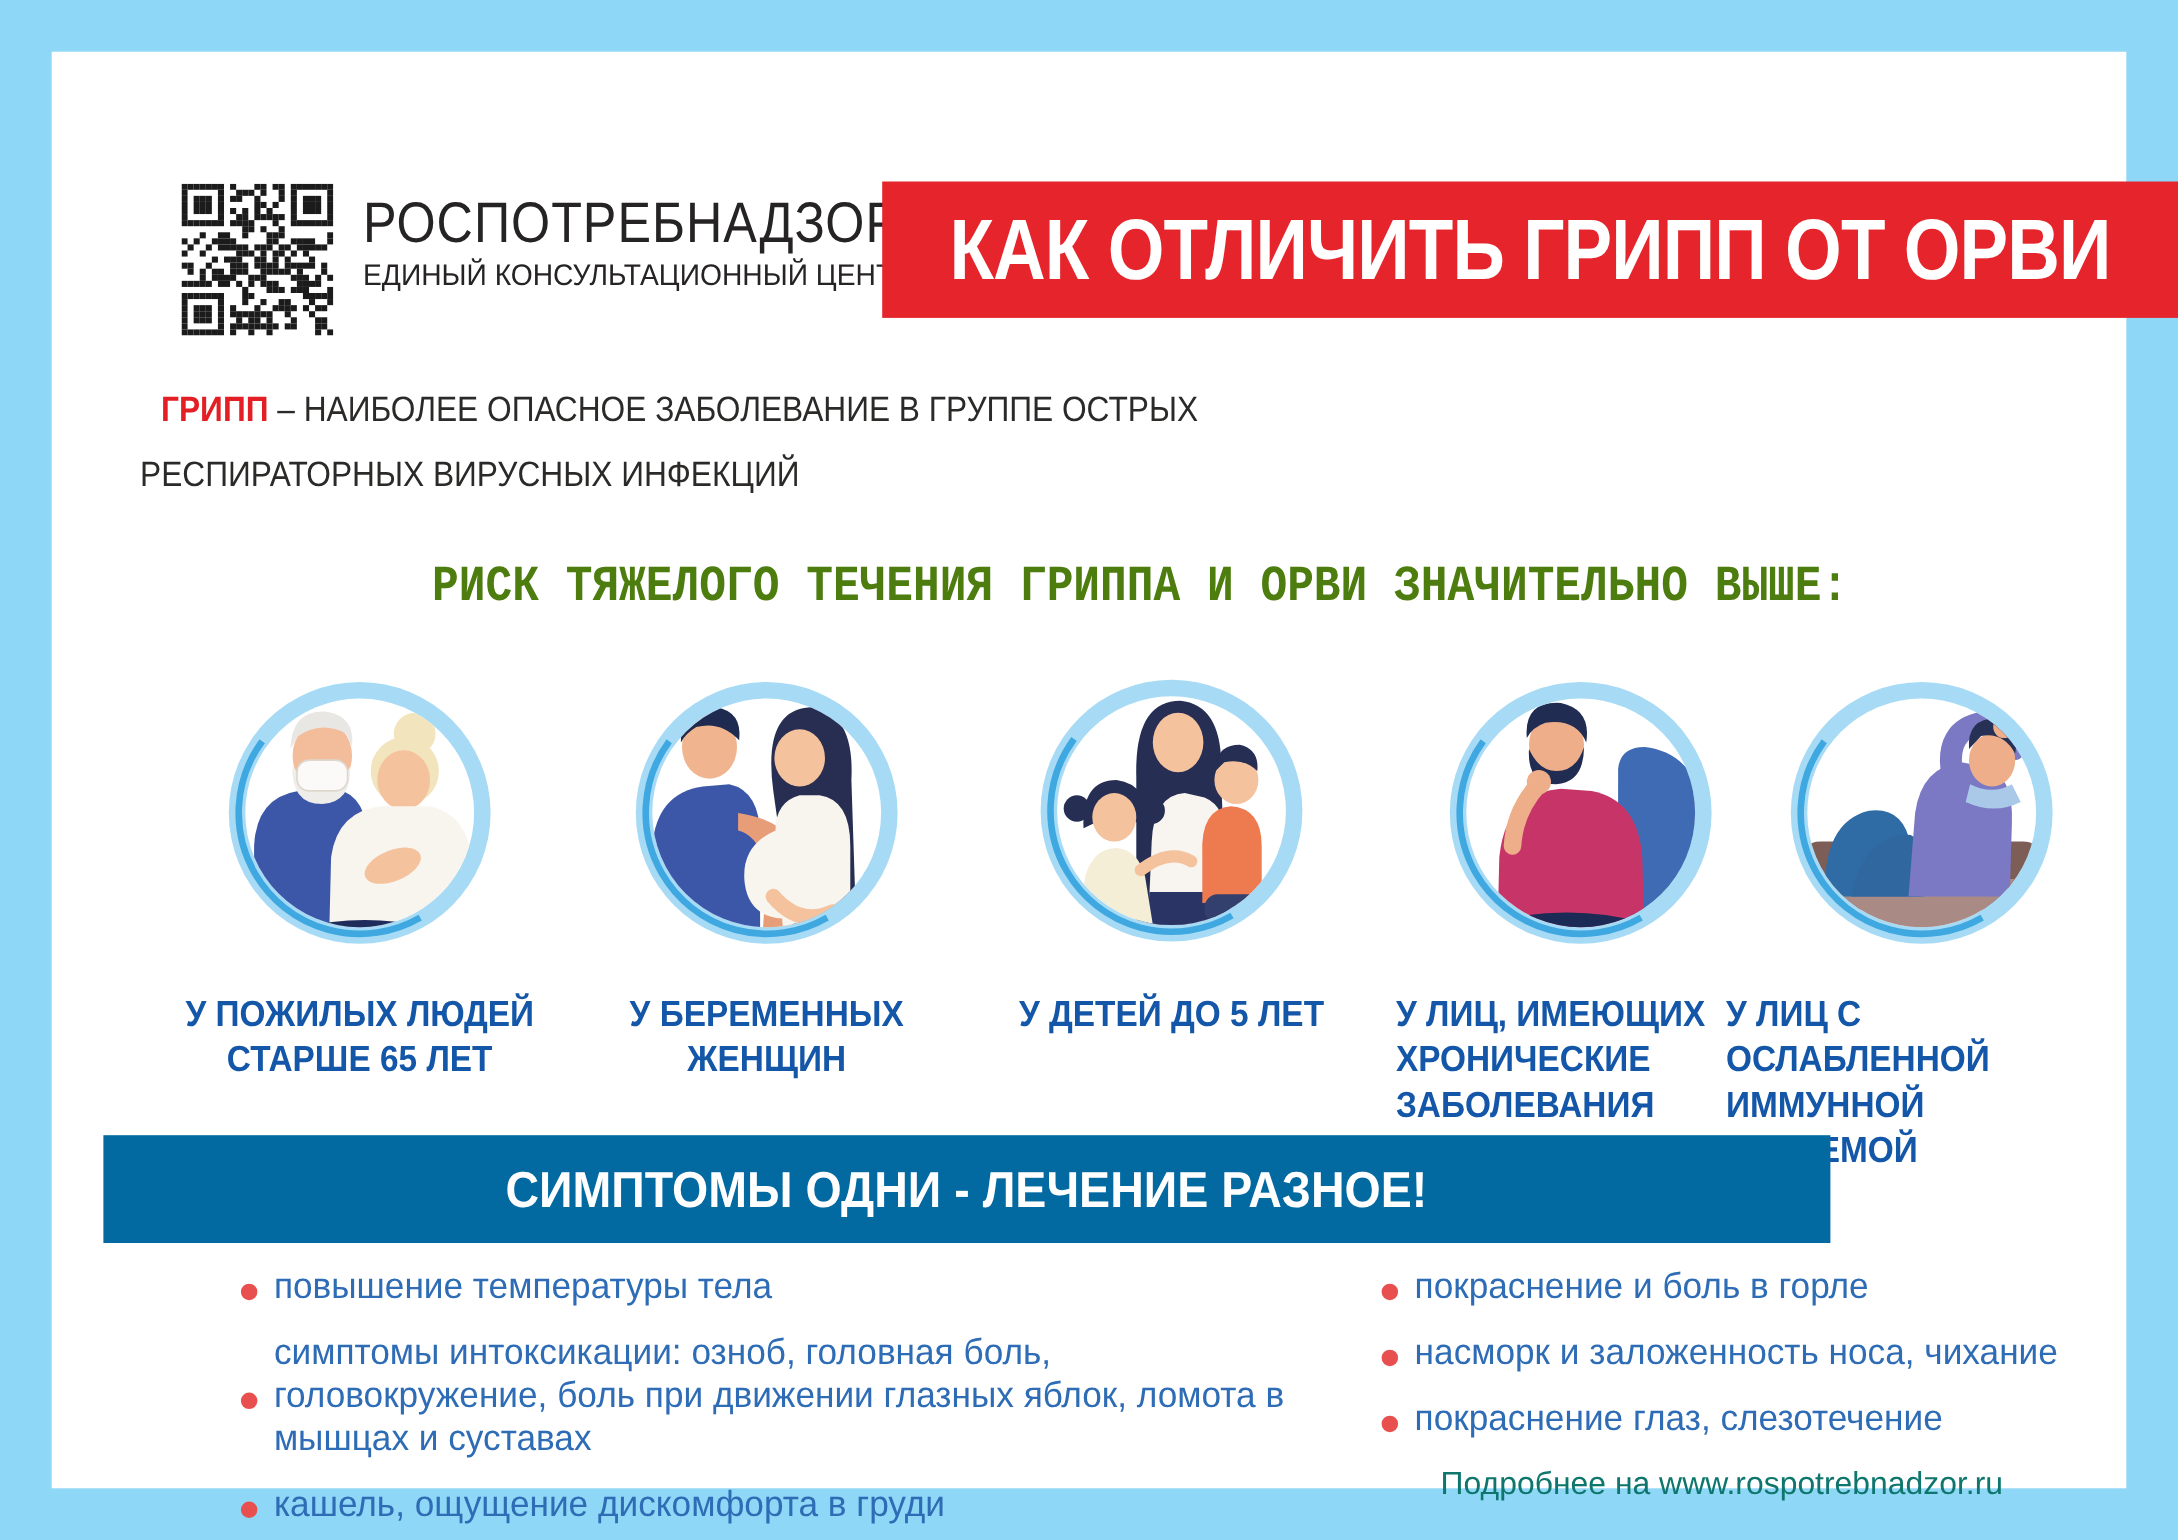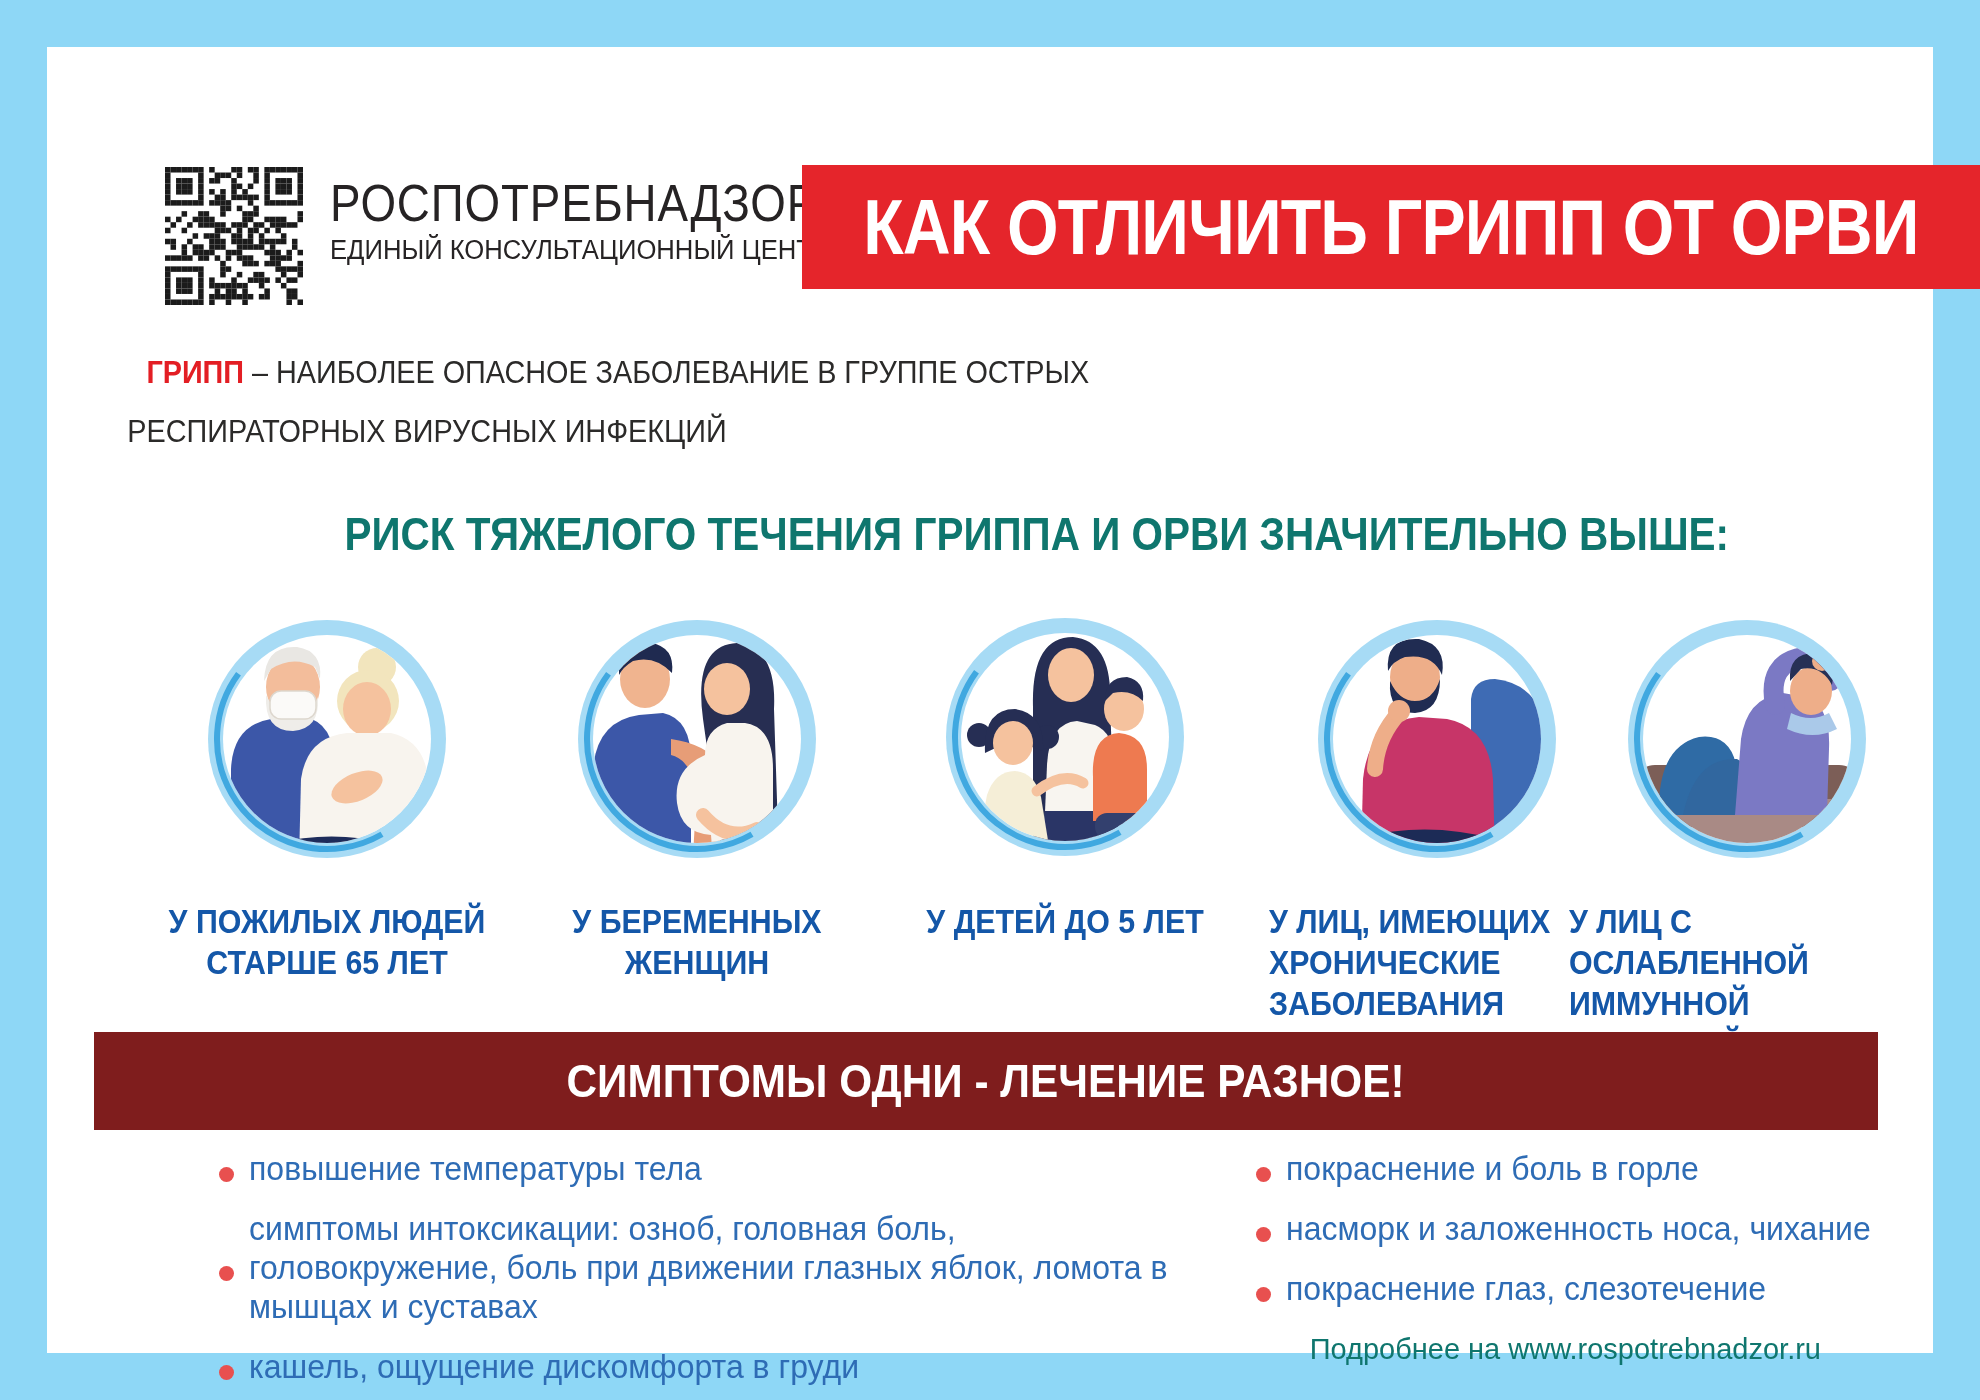--- a/index.html
+++ b/index.html
@@ -25,40 +25,40 @@
     display:flex;align-items:center;justify-content:center;}
   .banner-text{font-size:78px;font-weight:bold;color:#ffffff;white-space:nowrap;
     display:inline-block;transform:scaleX(.85);letter-spacing:-1px;}
 
   
   .intro{left:47px;top:296px;width:1886px;text-align:left;font-size:32px;line-height:59px;color:#2b2a29;}
   .intro .sq{display:inline-block;transform:scaleX(.9);transform-origin:50% 50%;white-space:nowrap;}
   .term{color:#e31e24;font-weight:bold;}
 
   .risk-heading{left:47px;top:460px;width:1886px;text-align:center;
-    font-size:46px;font-weight:bold;color:#0f766e;}
+    font-size:46px;font-weight:bold;color:#4d7c0f;font-family:Liberation Mono, monospace;}
   .risk-heading .sq{display:inline-block;transform:scaleX(.88);transform-origin:50% 50%;white-space:nowrap;}
 
   
   .circle{width:244px;height:244px;}
   .c1{left:158px;top:570px;} .c2{left:528px;top:570px;} .c3{left:896px;top:568px;}
   .c4{left:1268px;top:570px;} .c5{left:1578px;top:570px;}
   .circle svg{display:block;width:244px;height:244px;}
 
   .caption{font-size:33px;font-weight:bold;color:#1457a8;line-height:41px;white-space:pre-line;}
   .cap-c{text-align:center;transform:scaleX(.92);transform-origin:50% 0;}
   .cap-l{text-align:left;transform:scaleX(.92);transform-origin:0 0;}
   .cap1{left:105px;top:854px;width:350px;}
   .cap2{left:475px;top:854px;width:350px;}
   .cap3{left:843px;top:854px;width:350px;}
   .cap4{left:1222px;top:854px;width:330px;}
   .cap5{left:1522px;top:854px;width:380px;}
 
   
-  .sym-banner{left:47px;top:985px;width:1784px;height:98px;background:#7f1d1d;
+  .sym-banner{left:47px;top:985px;width:1570px;height:98px;background:#0369a1;
     display:flex;align-items:center;justify-content:center;}
   .sym-text{font-size:46px;font-weight:bold;color:#ffffff;white-space:nowrap;
     display:inline-block;transform:scaleX(.92);}
 
   
   .bullets{margin:0;padding:0;list-style:none;}
   .bullets li{display:flex;align-items:center;margin-bottom:21px;}
   .dot{flex:none;width:15px;height:15px;border-radius:50%;background:#e8504f;margin:11px 15px 0 0;}
   .li-text{font-size:33px;line-height:39px;color:#2e6cb5;
     display:inline-block;transform:scaleX(.97);transform-origin:0 0;}

